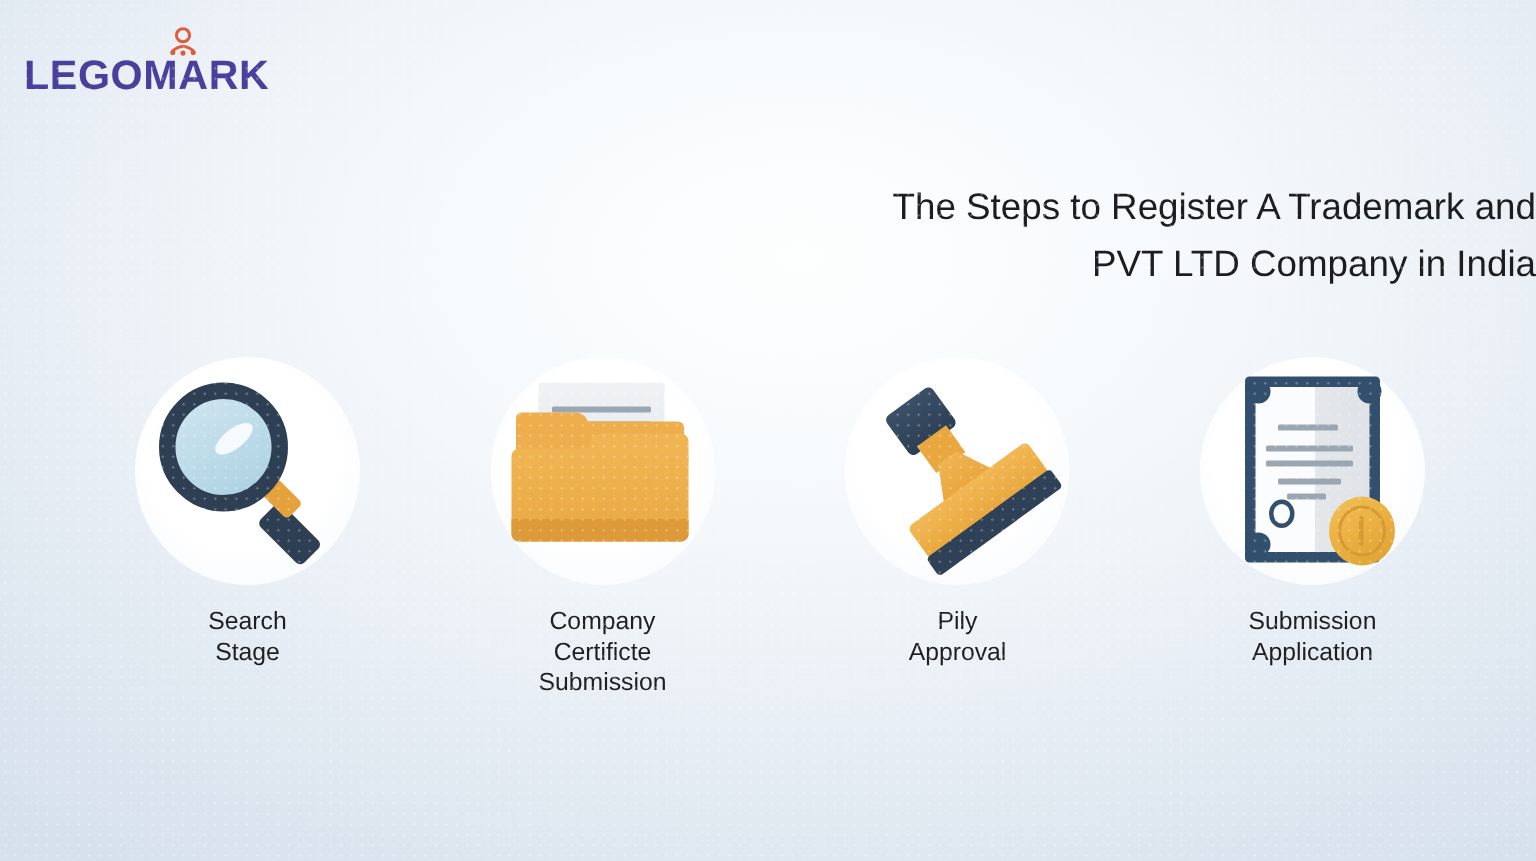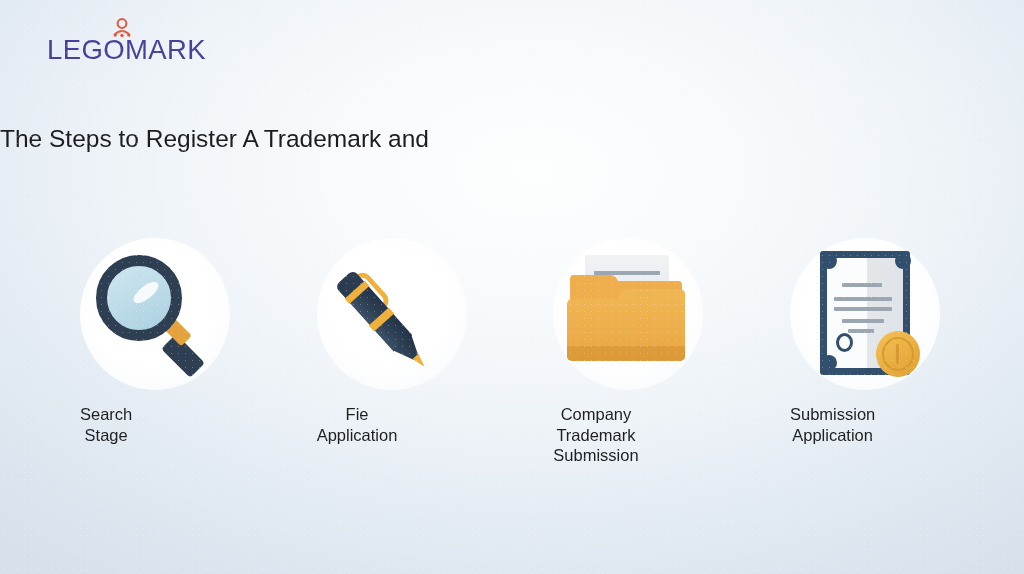--- a/index.html
+++ b/index.html
@@ -42,43 +42,42 @@
   }
   #logo-mark {
     position: absolute;
     left: 93px;
     top: -1px;
     width: 26px;
     height: 26px;
   }
   #logo-word {
     font-size: 27.5px;
-    font-weight: 400;
+    font-weight: 700;
     letter-spacing: 0.4px;
     color: #4a3f9c;
     line-height: 1;
     margin-top: 18px;
-    margin-left: 31px;
   }
   #logo-sub {
     font-size: 15px;
     color: #2b2b2b;
     letter-spacing: 0.3px;
     text-align: right;
     width: 150px;
     margin-top: 6px;
   }
 
   
   #title {
     position: absolute;
     left: 0;
     top: 120px;
     width: 1024px;
-    text-align: left;
+    text-align: right;
     color: #1d1d1f;
     font-size: 24.5px;
     line-height: 38px;
     font-weight: 400;
   }
   #title .line { display: block; }
 
   
   #steps {
     position: absolute;
@@ -86,21 +85,21 @@
     top: 238px;
     width: 880px;
     display: flex;
     justify-content: space-between;
     align-items: flex-start;
   }
   .step {
     width: 170px;
     display: flex;
     flex-direction: column;
-    align-items: flex-start;
+    align-items: center;
   }
   .disc {
     width: 150px;
     height: 152px;
     border-radius: 50%;
     background: radial-gradient(circle at 48% 44%, #ffffff 52%, #fbfcfe 72%, #f3f7fb 100%);
     position: relative;
     display: flex;
     align-items: center;
     justify-content: center;
@@ -373,83 +372,82 @@
       <path d="M6 17 Q13 11 20 17" fill="none" stroke="#e05a3c" stroke-width="2"></path>
       <circle cx="6.2" cy="18" r="1.7" fill="#e05a3c"></circle>
       <circle cx="13" cy="18.4" r="1.7" fill="#e05a3c"></circle>
       <circle cx="19.8" cy="18" r="1.7" fill="#e05a3c"></circle>
     </svg>
     <div id="logo-word">LEGOMARK</div>
   </div>
 
   <div id="title">
     <span class="line">The Steps to Register A Trademark and</span>
+    <span class="line">PVT LTD Company in India</span>
   </div>
 
   <div id="steps">
 
     <div class="step">
       <div class="disc">
         <div class="art">
           <div class="mag-handle"></div>
           <div class="mag-collar"></div>
           <div class="mag-ring">
               <div class="mag-gloss"></div>
             </div>
         </div>
       </div>
       <div class="label">
         <span>Search</span>
         <span>Stage</span>
       </div>
     </div>
 
-    <div class="step">
-      <div class="disc">
-        <div class="art">
-          <div class="pen-wrap">
-            <div class="pen-clip"></div>
-            <div class="pen-body"></div>
-            <div class="pen-cone"></div>
-            <div class="pen-tip"></div>
-            <div class="pen-cap"></div>
-            <div class="pen-band-a"></div>
-            <div class="pen-band-b"></div>
-          </div>
-        </div>
-      </div>
-      <div class="label">
-        <span>Fie</span>
-        <span>Application</span>
-      </div>
-    </div>
 
     <div class="step">
       <div class="disc">
         <div class="art">
           <div class="doc-sheet">
             <div class="doc-line" style="top:16px;width:66px;"></div>
             <div class="doc-line" style="top:26px;width:66px;"></div>
             <div class="doc-line" style="top:36px;width:66px;"></div>
             <div class="doc-line" style="top:46px;width:42px;"></div>
           </div>
           <div class="fold-tab"></div>
           <div class="fold-back"></div>
           <div class="fold-front-tab"></div>
           <div class="fold-front"></div>
           <div class="fold-lip"></div>
         </div>
       </div>
       <div class="label">
         <span>Company</span>
-        <span>Trademark</span>
+        <span>Certificte</span>
         <span>Submission</span>
       </div>
     </div>
 
+    <div class="step">
+      <div class="disc">
+        <div class="art">
+          <div class="stamp-wrap">
+            <div class="stamp-knob"></div>
+            <div class="stamp-neck"></div>
+            <div class="stamp-waist"></div>
+            <div class="stamp-pad"></div>
+            <div class="stamp-base"></div>
+          </div>
+        </div>
+      </div>
+      <div class="label">
+        <span>Pily</span>
+        <span>Approval</span>
+      </div>
+    </div>
 
     <div class="step">
       <div class="disc">
         <div class="art">
           <div class="cert-frame"></div>
           <div class="cert-paper"></div>
           <div class="cert-notch" style="left:21px;top:4px;"></div>
           <div class="cert-notch" style="left:95px;top:4px;"></div>
           <div class="cert-notch" style="left:21px;top:106px;"></div>
           <div class="cert-notch" style="left:95px;top:106px;"></div>

